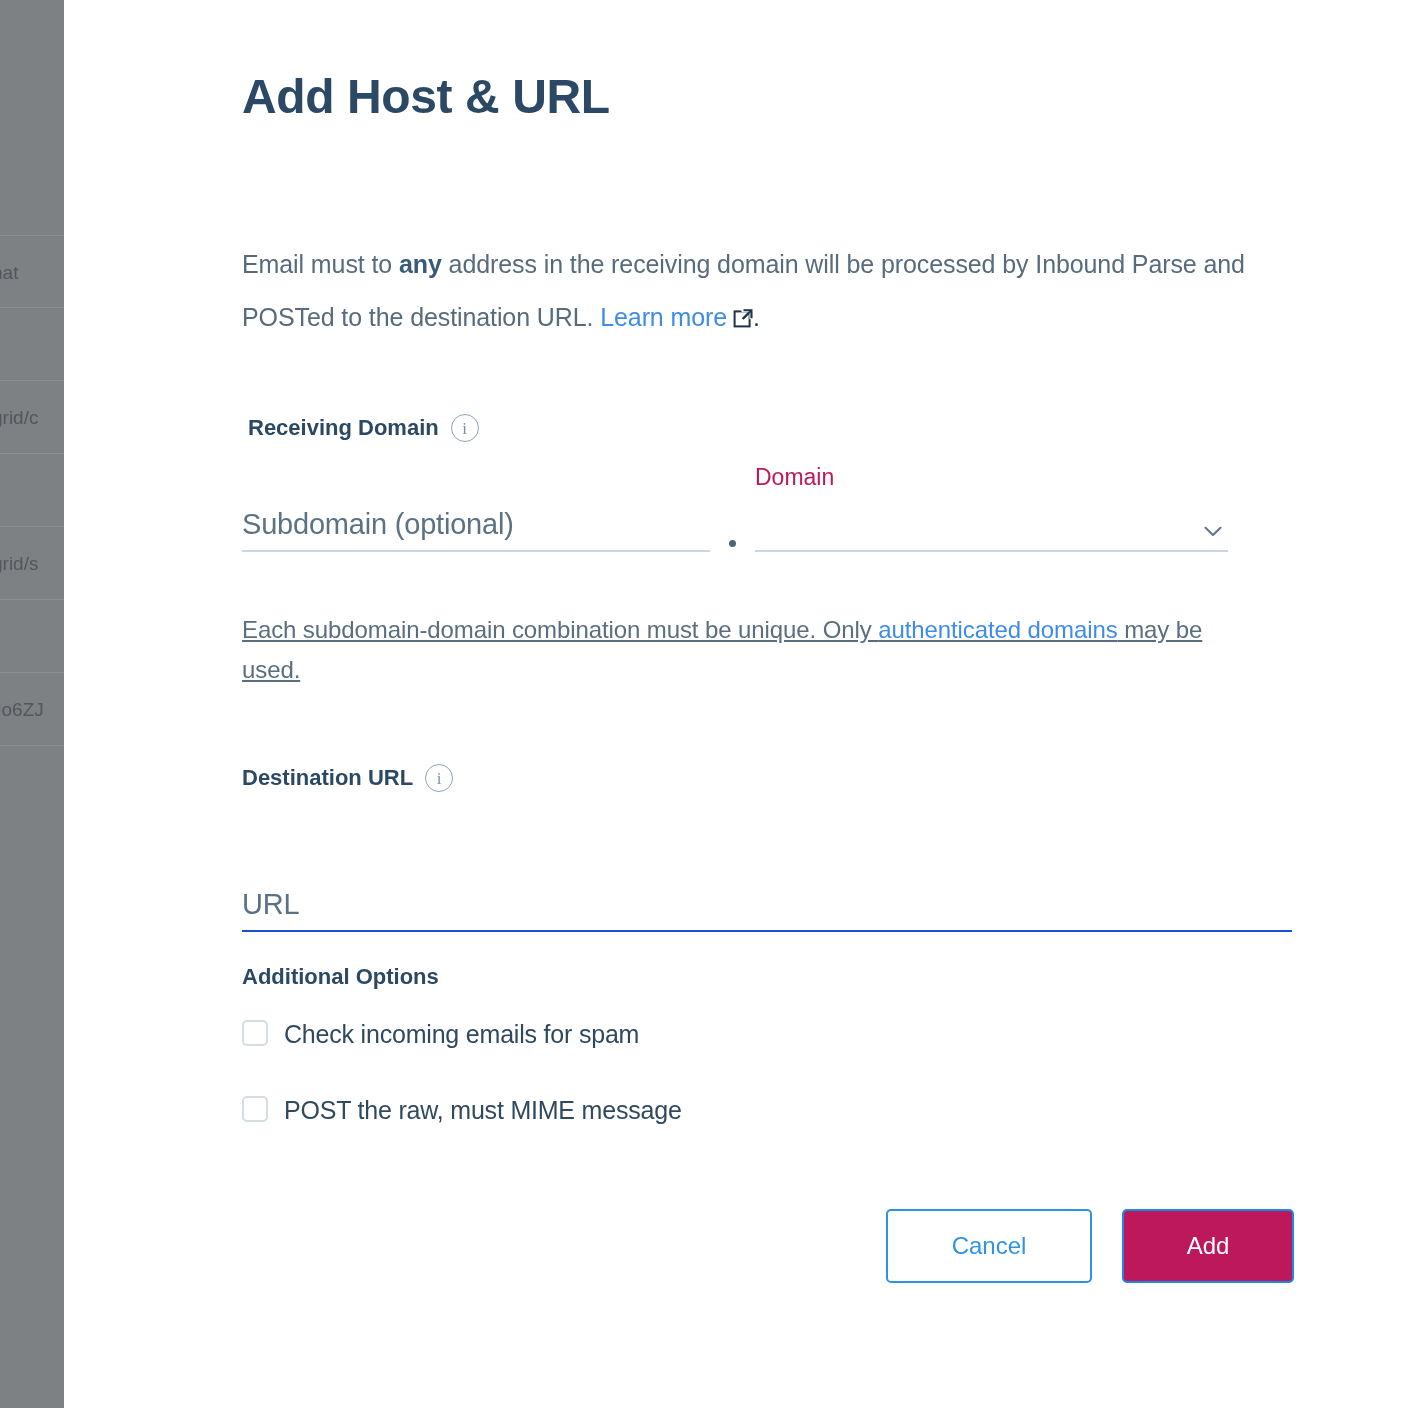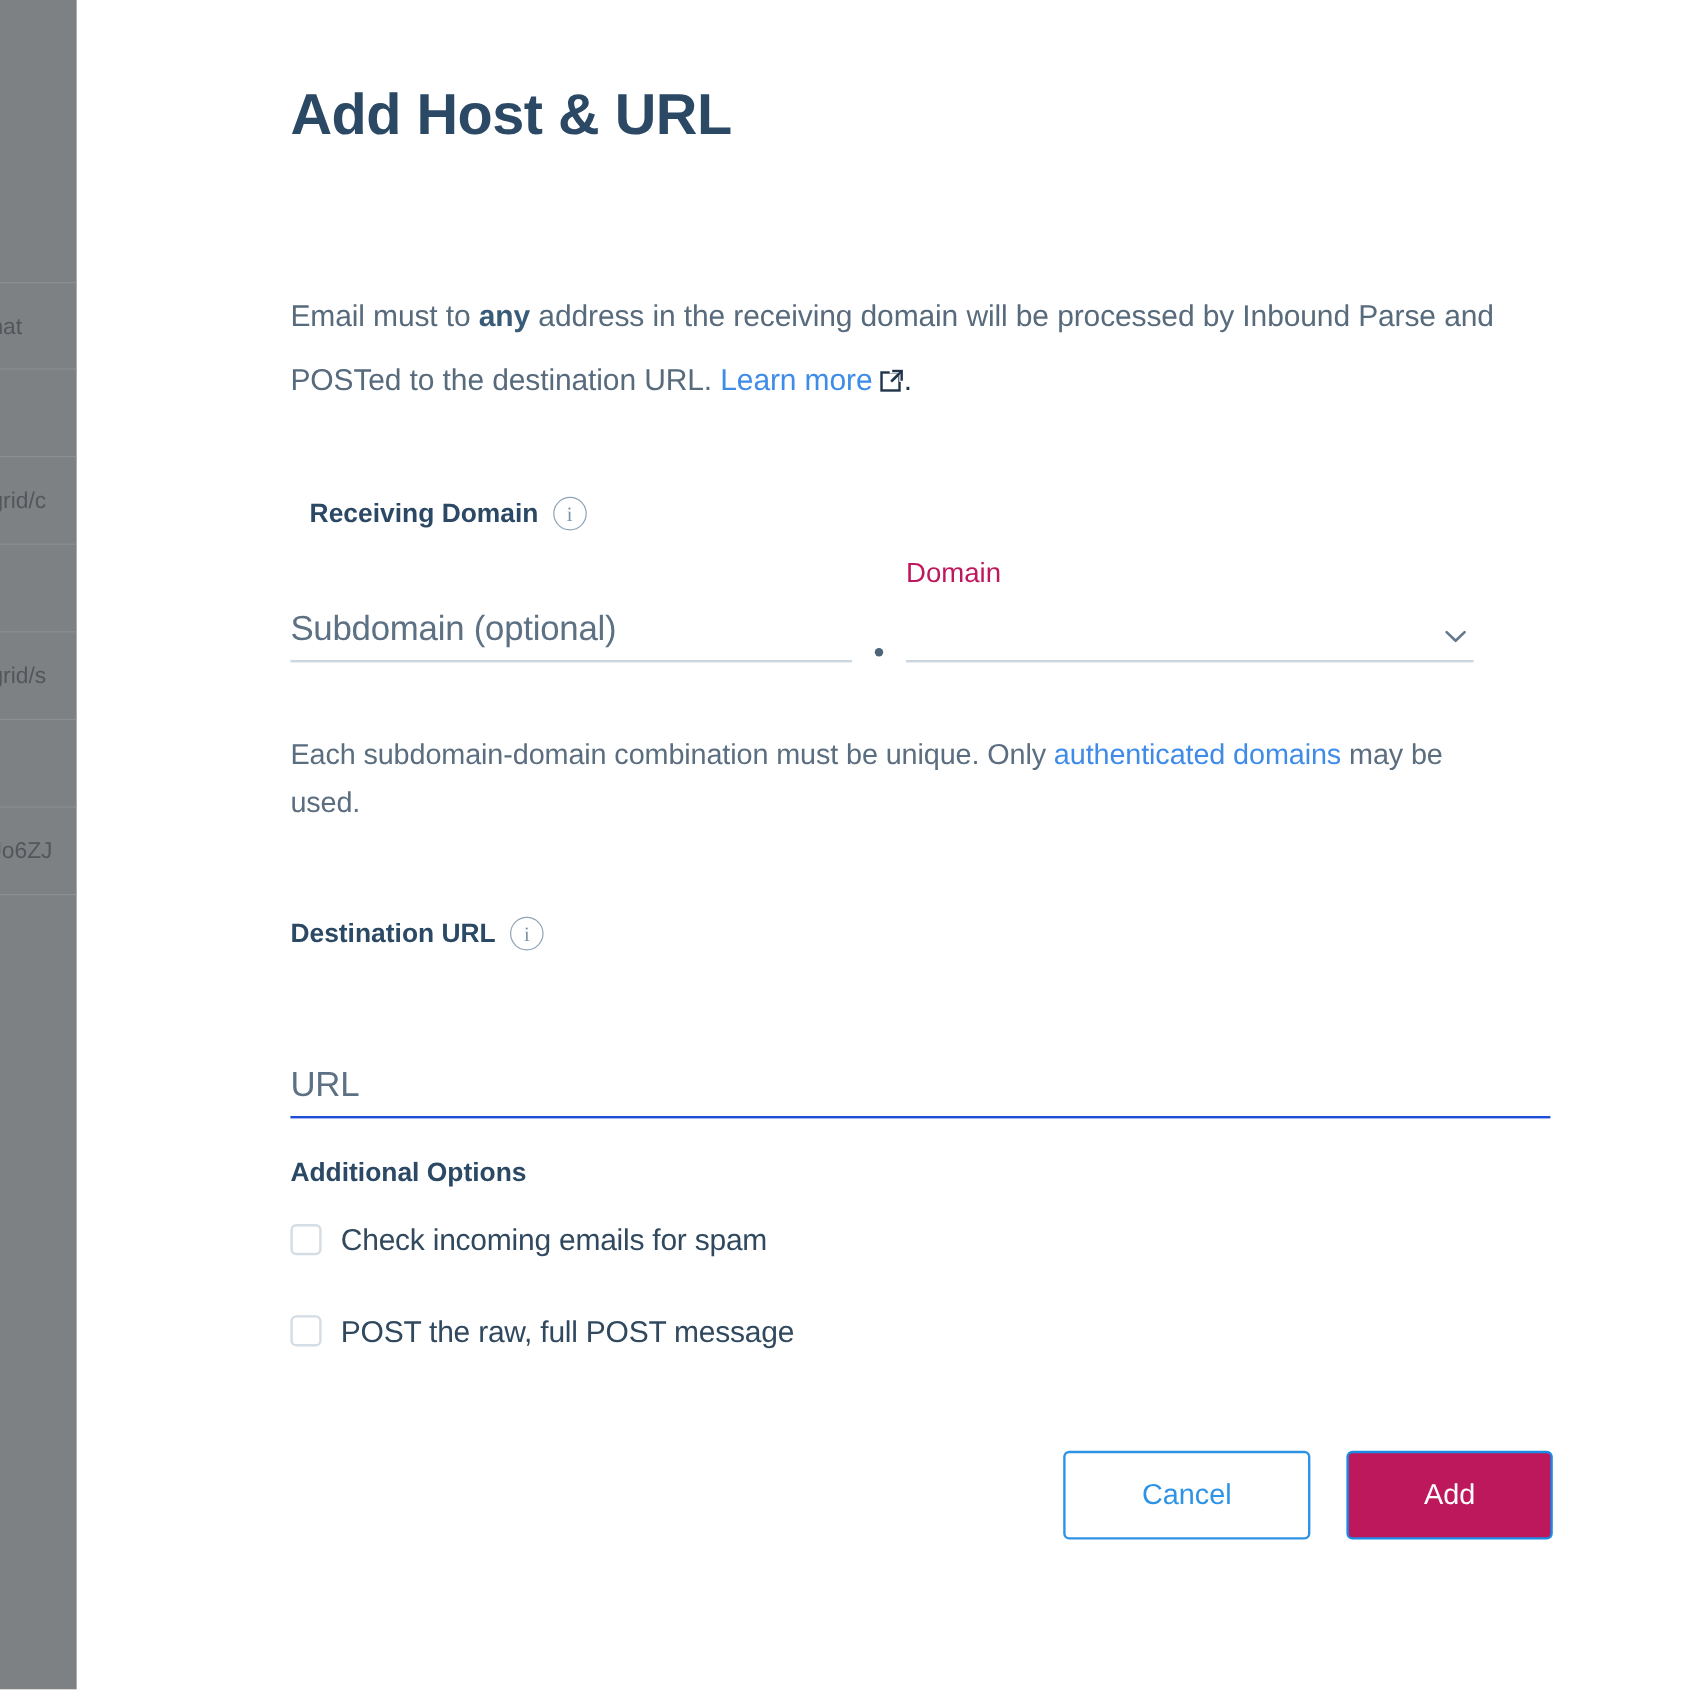--- a/index.html
+++ b/index.html
@@ -186,20 +186,21 @@
 
   p.helper {
     position: absolute;
     top: 610px;
     left: 178px;
     width: 1020px;
     font-size: 24px;
     line-height: 40px;
     color: #5b6e80;
     letter-spacing: -0.1px;
+    text-decoration: underline;
   }
 
   
   #url-field {
     position: absolute;
     top: 880px;
     left: 178px;
     width: 1050px;
     height: 52px;
     border-bottom: 2px solid #1d4ed8;
@@ -303,21 +304,21 @@
             <rect x="1.6" y="3.4" width="15" height="15" fill="none" stroke="#1f3449" stroke-width="2"></rect>
             <path d="M10.5 2.2 H18.4 V10" fill="none" stroke="#1f3449" stroke-width="2"></path>
             <path d="M18.2 2.4 L9.6 11" fill="none" stroke="#1f3449" stroke-width="2"></path>
             <rect x="8.4" y="1.2" width="11" height="3" fill="#ffffff"></rect>
             <rect x="16.4" y="1.2" width="3" height="10" fill="#ffffff"></rect>
             <path d="M10.5 2.3 H18.4 V10.2" fill="none" stroke="#1f3449" stroke-width="2"></path>
             <path d="M18.1 2.6 L10.2 10.5" fill="none" stroke="#1f3449" stroke-width="2"></path>
           </svg></span><span class="period-dark">.</span>
     </p>
 
-    <div class="field-label label-row" style="top:414px; left:194px;">
+    <div class="field-label label-row" style="top:414px; left:184px;">
       <span>Receiving Domain</span>
       <span class="info-icon">
           <span>i</span>
         </span>
     </div>
 
     <div id="receiving-row">
 
       <div class="underline-field" id="subdomain-field">
         <span class="field-input-text placeholder-slate">Subdomain (optional)</span>
@@ -350,21 +351,21 @@
 
     <div class="field-label" style="top:964px; left:178px;">Additional Options</div>
 
     <div id="additional-options">
       <div class="check-row">
         <span class="checkbox"></span>
         <span class="check-label">Check incoming emails for spam</span>
       </div>
       <div class="check-row">
         <span class="checkbox"></span>
-        <span class="check-label">POST the raw, full POST message</span>
+        <span class="check-label">POST the raw, must MIME message</span>
       </div>
     </div>
 
     <div id="button-bar">
       <button class="btn btn-secondary">Cancel</button>
       <button class="btn btn-primary">Add</button>
     </div>
 
   </div>
 </div>

